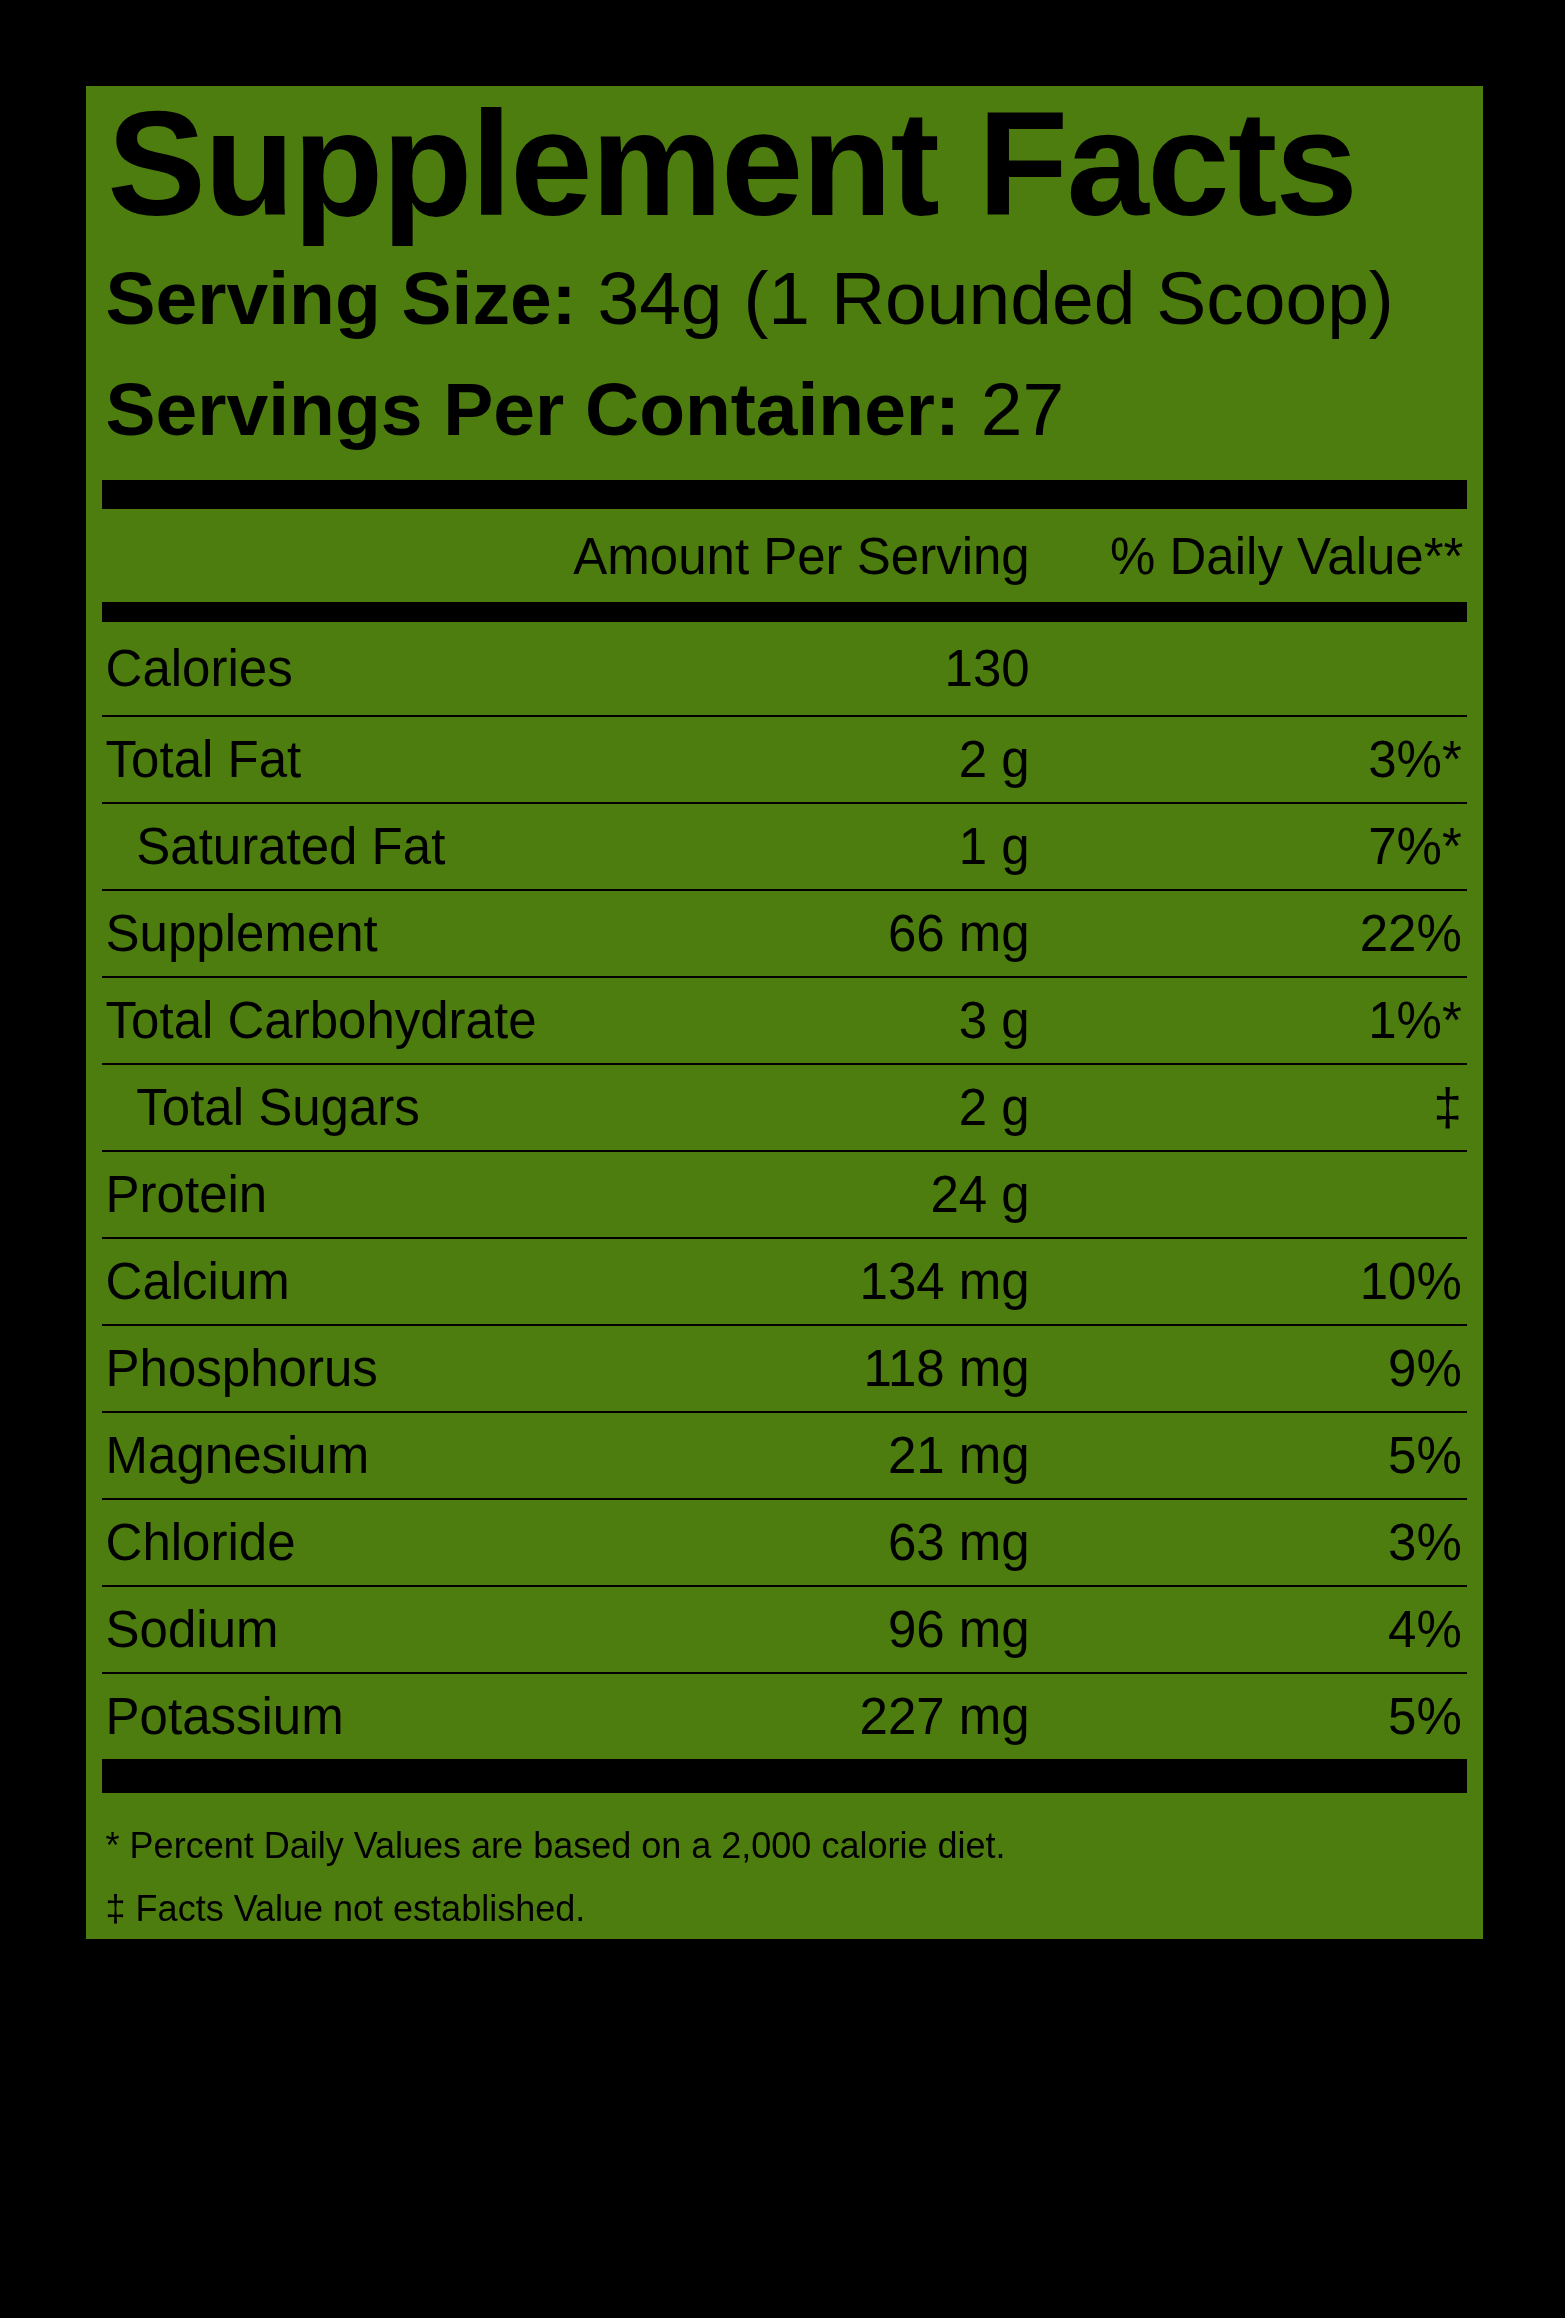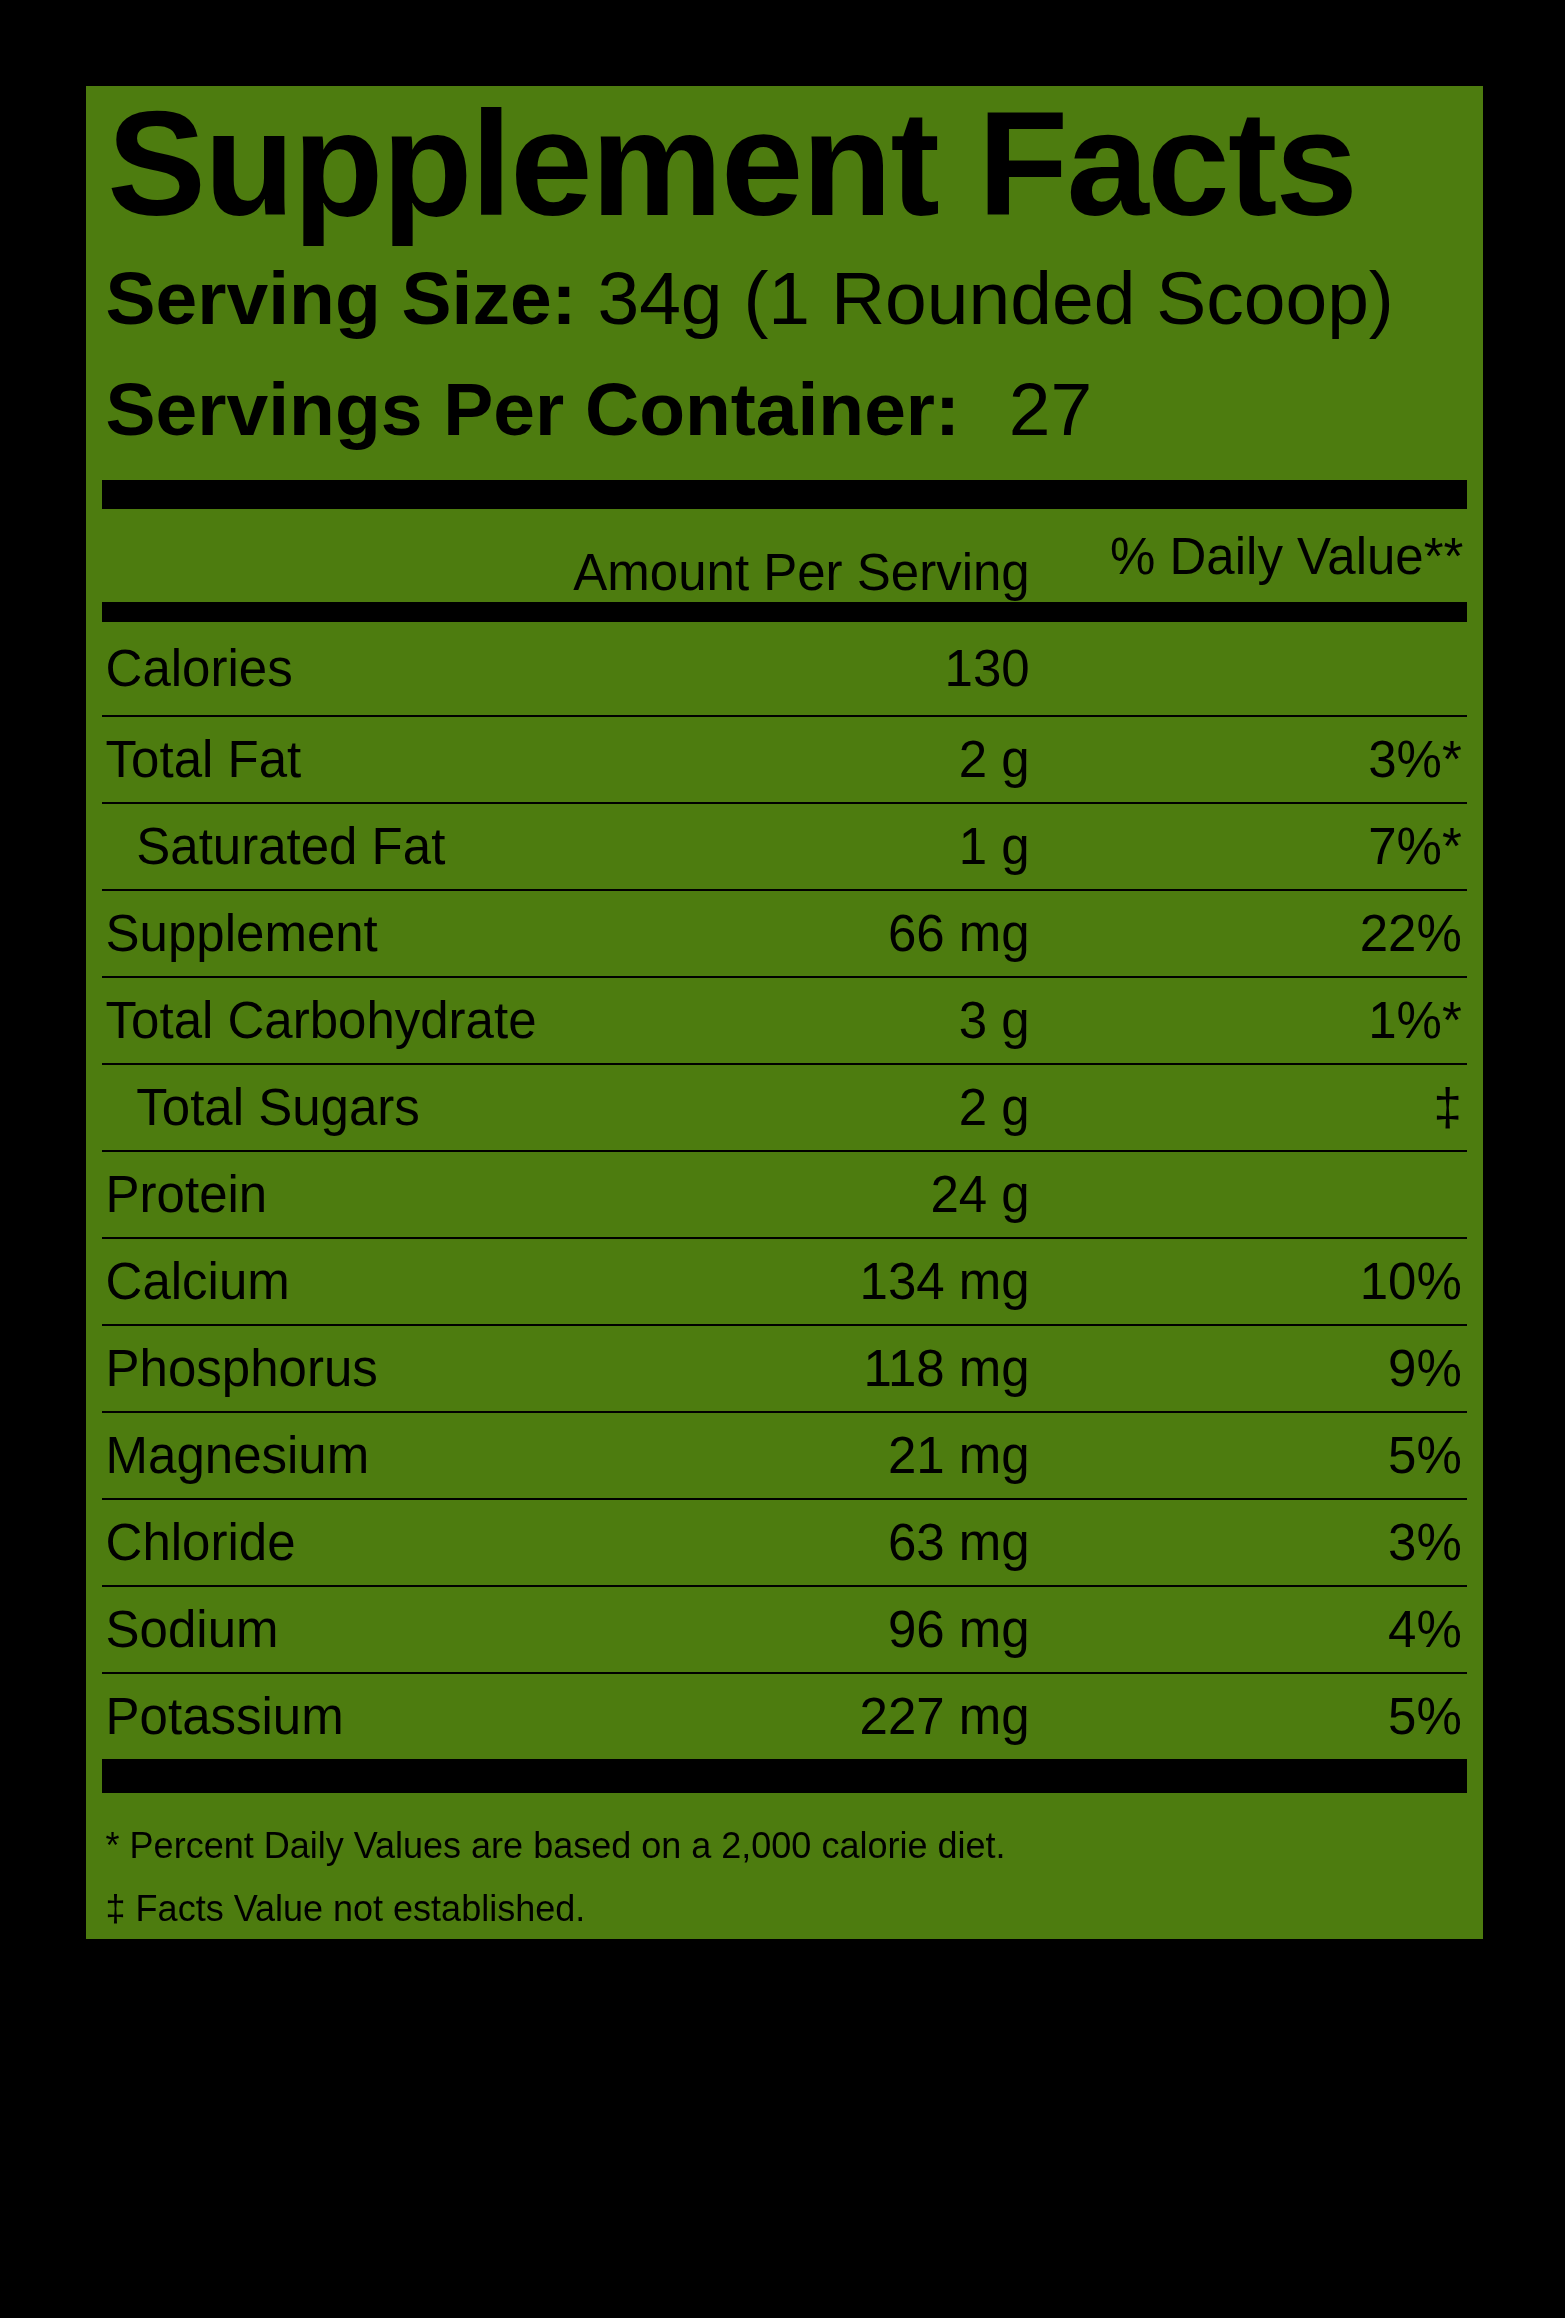--- a/index.html
+++ b/index.html
@@ -23,33 +23,33 @@
     white-space:nowrap;
     letter-spacing:-1.6px;
   }
   .meta-line {
     font-size:75px; line-height:114px; height:114px;
     padding-left:3.3px; white-space:nowrap;
   }
   .meta-line.second { height:108px; line-height:108px; }
   .meta-label { font-weight:700; }
   .meta-value { font-weight:400; }
-  .meta-value.gap { margin-left:28px; }
+  .meta-value.gap { }
   .bar { background:#000000; width:100%; }
   .bar.thick-top { height:29px; margin-top:17px; }
   .bar.mid { height:19.6px; }
   .bar.thick-bottom { height:34px; }
   .col-headers {
     position:relative; height:93px; font-size:51px;
   }
   .col-headers span {
     position:absolute; top:50%; transform:translateY(-50%);
     white-space:nowrap;
   }
-  .h-amt { right:437px;margin-top:16px; }
+  .h-amt { right:437px; }
   .h-dv  { right:3.3px; }
   .rows { width:100%; }
   .row {
     position:relative; height:87px;
     border-top:2.4px solid #000000;
     display:flex; align-items:center;
     font-size:51px;
   }
   .row.first { height:93px; border-top:none; }
   .c-label { padding-left:3.3px; white-space:nowrap; }

